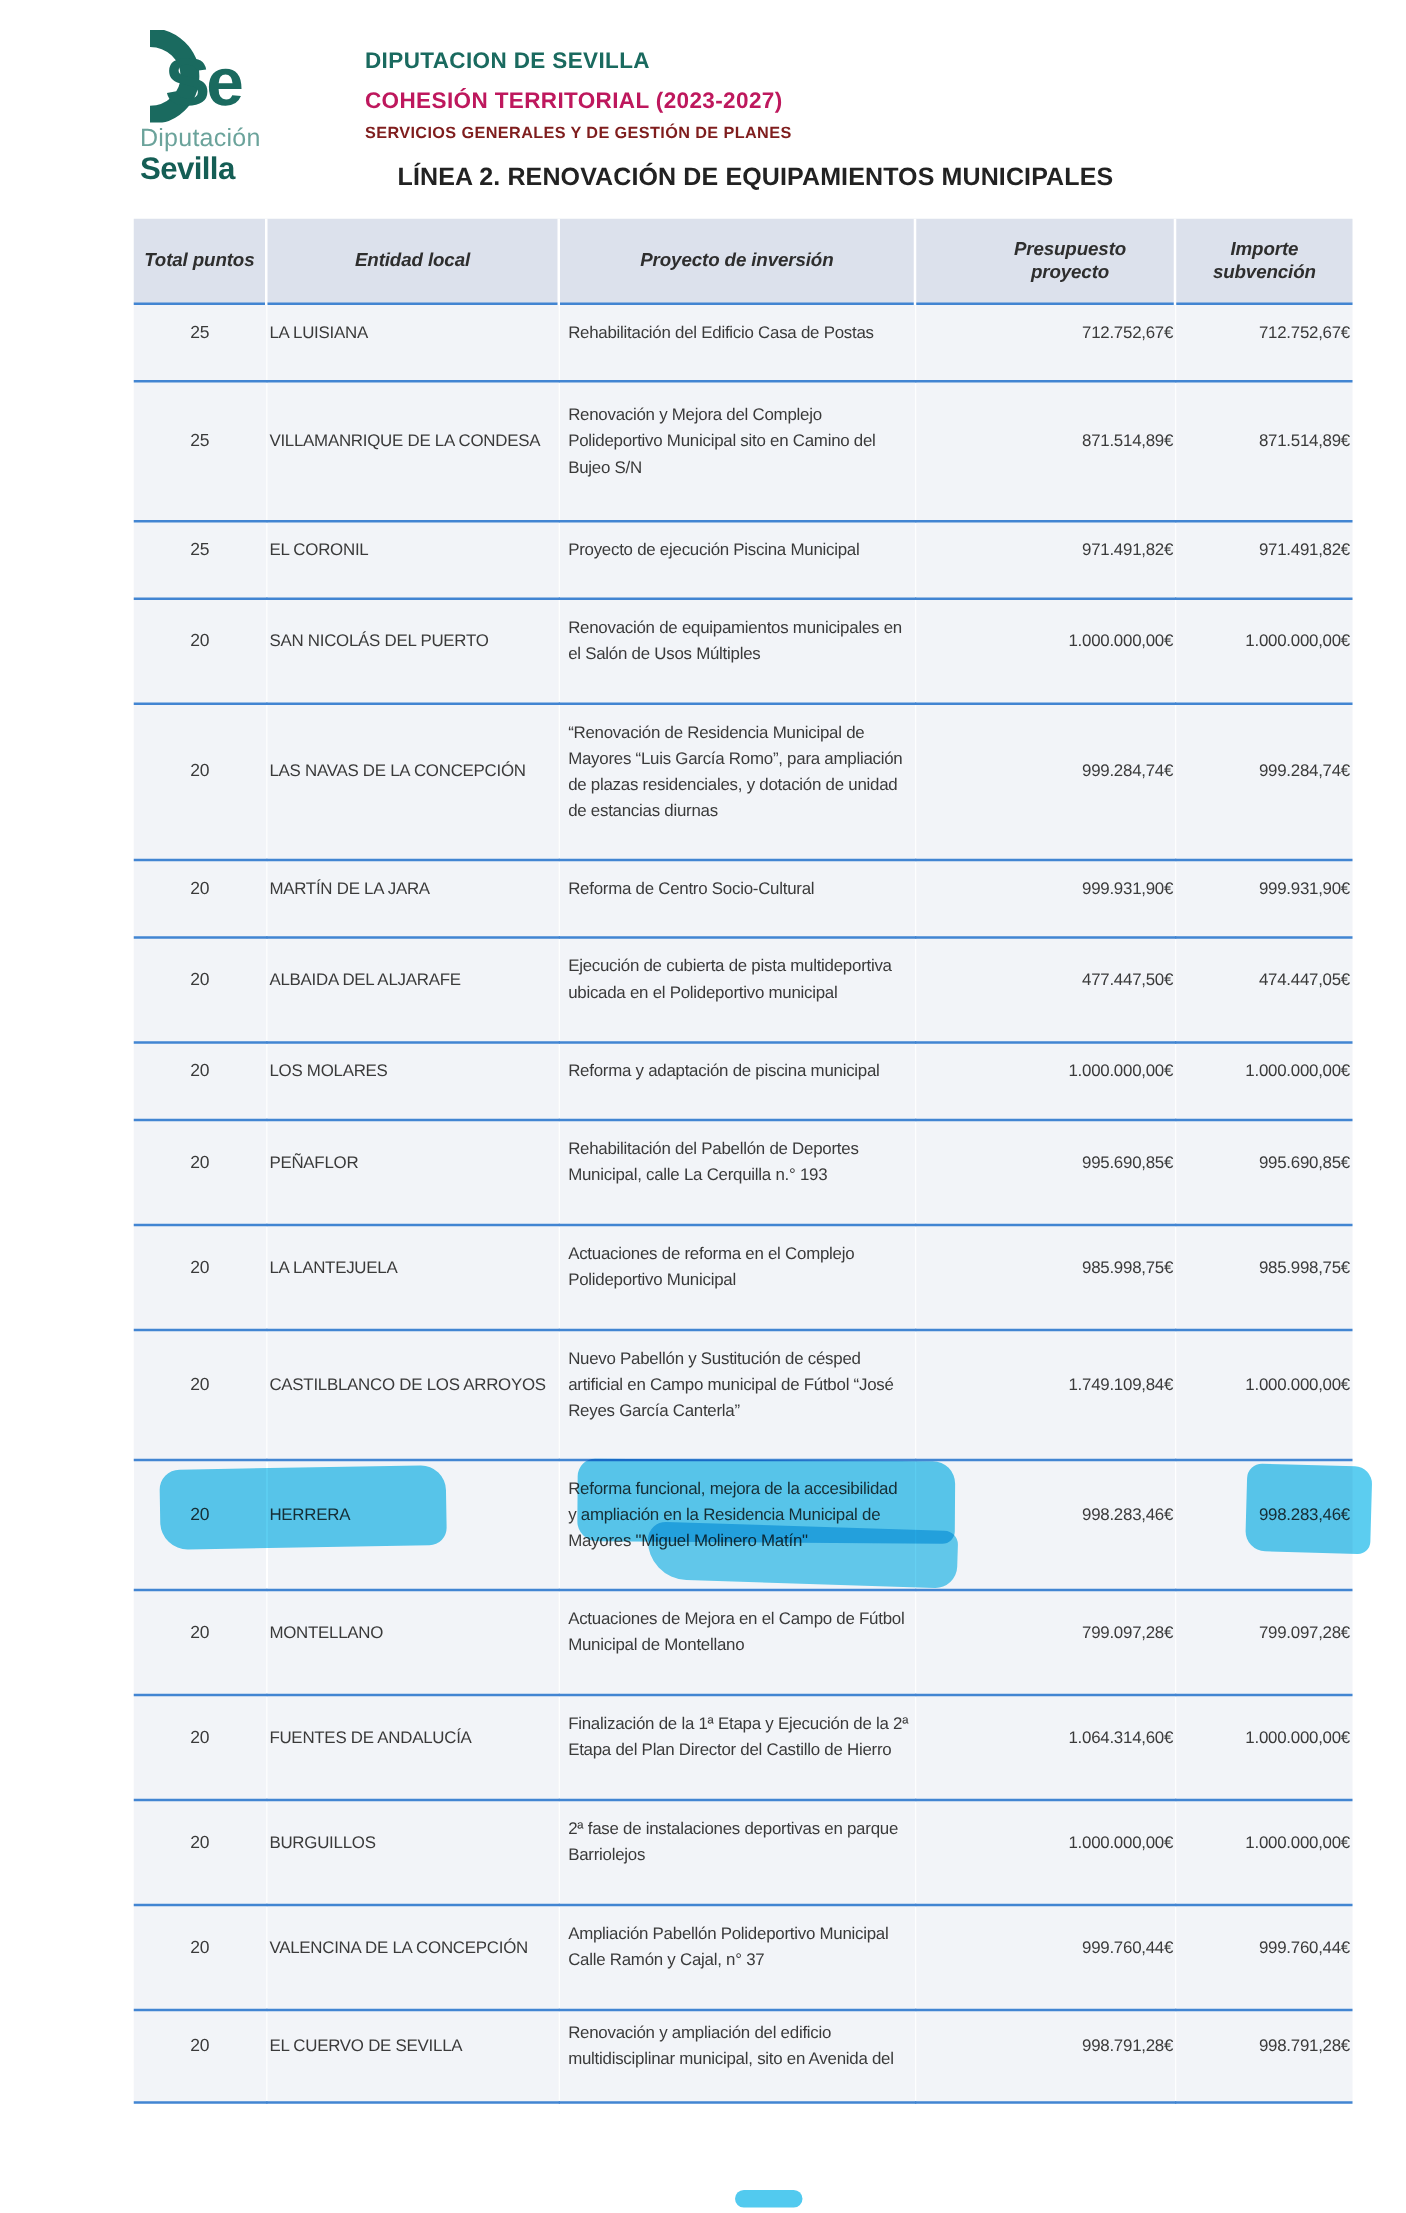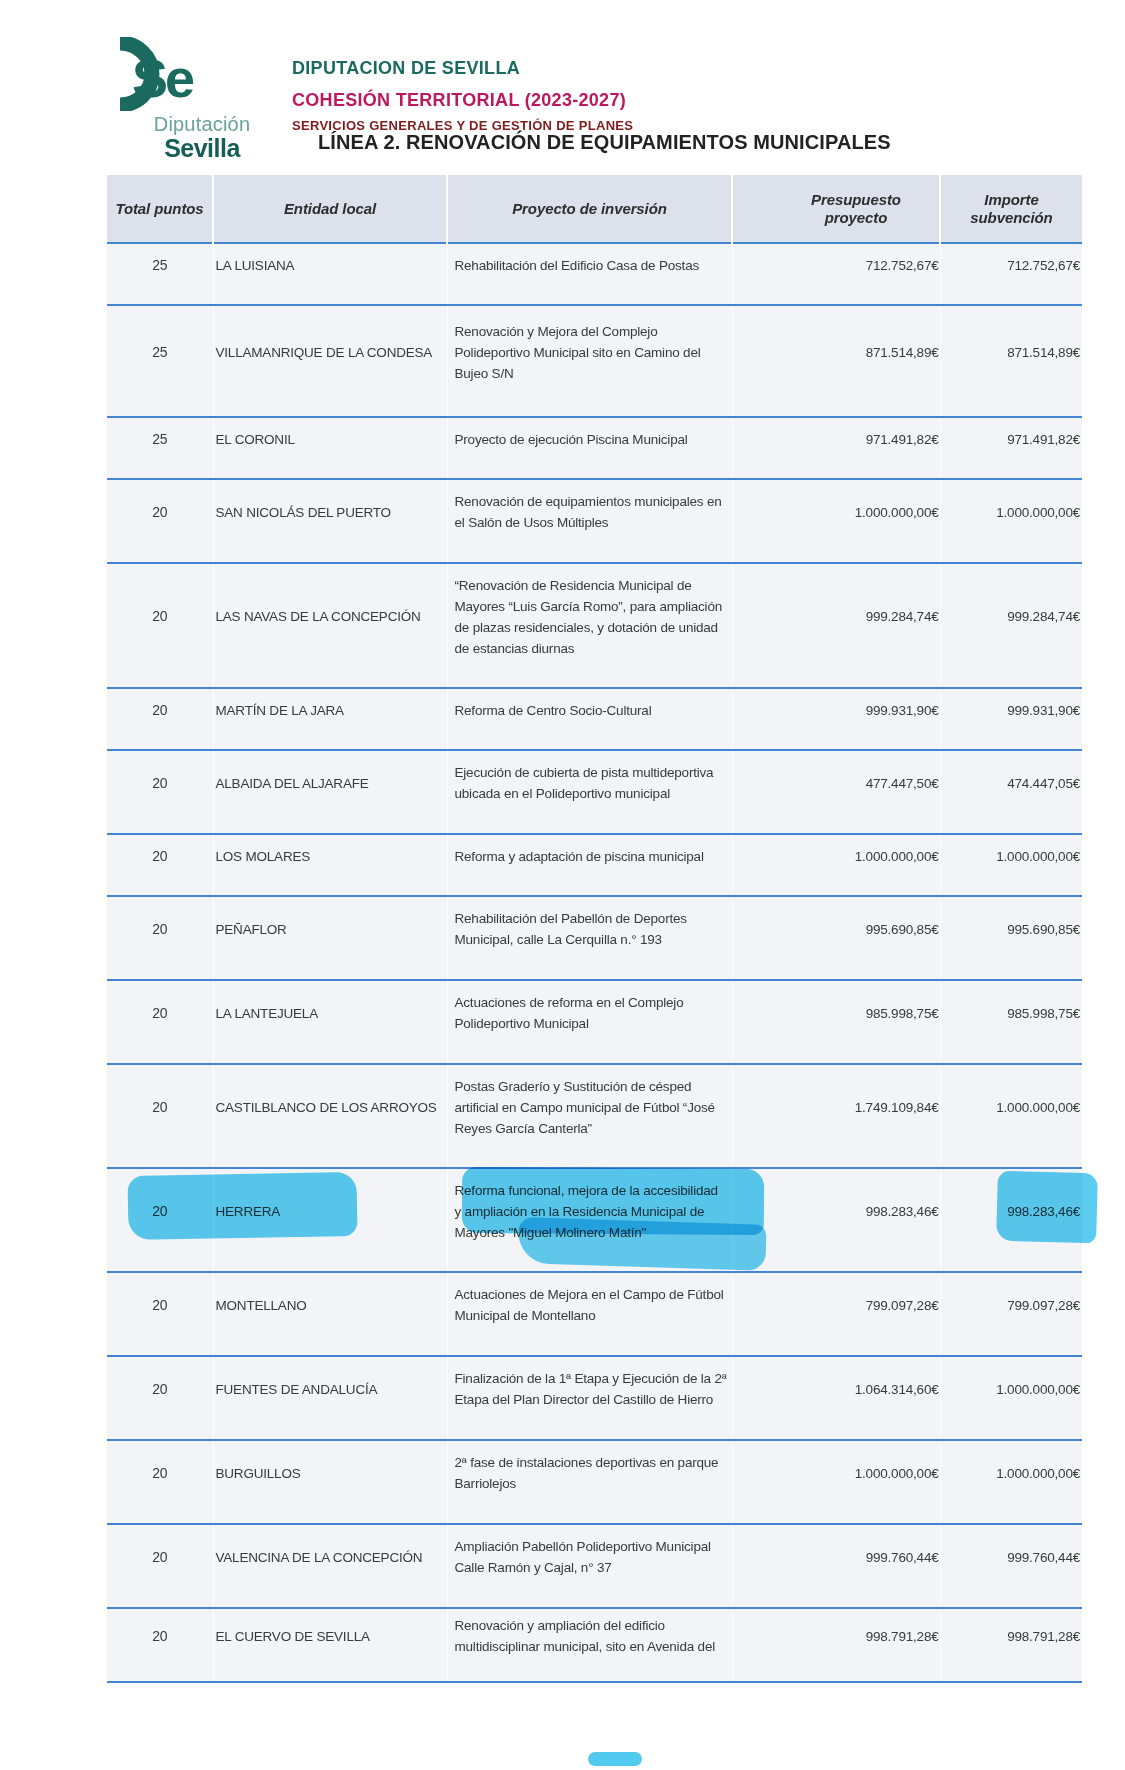--- a/index.html
+++ b/index.html
@@ -1,26 +1,26 @@
 <!DOCTYPE html>
 <html><head>
 <meta charset="utf-8">
 <style>
   html,body { margin:0; padding:0; background:#ffffff; }
   body { font-family: "Liberation Sans", "DejaVu Sans", sans-serif; color:#3c3c3c; }
   .page { position:relative; width:1125px; height:1770px; background:#ffffff; overflow:hidden; margin:0 auto; }
 
   
-  .logo { position:absolute; left:112px; top:37px; width:180px;text-align:center; }
+  .logo { position:absolute; left:112px; top:24px; width:180px; }
   .logo-mark-svg { display:block; }
   .logo-caption-top { font-size:20px; color:#6ba39b; letter-spacing:0.2px; margin-top:2px; }
   .logo-caption-bottom { font-size:25px; font-weight:700; color:#155e55; letter-spacing:-0.5px; margin-top:-2px; }
 
   .letterhead { position:absolute; left:292px; top:38px; }
-  .lh1 { font-size:18px; font-weight:700; color:#1a6a5f; letter-spacing:0.3px;margin-top:20px; }
+  .lh1 { font-size:18px; font-weight:700; color:#1a6a5f; letter-spacing:0.3px; }
   .lh2 { font-size:18px; font-weight:700; color:#be185d; letter-spacing:0.3px; margin-top:11px; }
   .lh3 { font-size:13px; font-weight:700; color:#7f1d1d; letter-spacing:0.3px; margin-top:7px; }
 
   .doc-title { position:absolute; left:318px; top:131px; font-size:20px; font-weight:700; color:#222222; white-space:nowrap; letter-spacing:0.1px; }
 
   
   .tbl-wrap { position:absolute; left:107px; top:175px; width:975px; }
   table.projects { border-collapse:collapse; table-layout:fixed; width:975px; }
   col.c1{width:106px} col.c2{width:234px} col.c3{width:285px} col.c4{width:208px} col.c5{width:142px}
 
@@ -217,21 +217,21 @@
               <div class="pline">Actuaciones de reforma en el Complejo</div>
               <div class="pline">Polideportivo Municipal</div>
             </td>
       <td class="c-presupuesto">985.998,75€</td>
       <td class="c-importe">985.998,75€</td>
     </tr>
           <tr style="height: 104px;">
       <td class="c-puntos">20</td>
       <td class="c-entidad">CASTILBLANCO DE LOS ARROYOS</td>
       <td class="c-proyecto">
-              <div class="pline">Postas Graderío y Sustitución de césped</div>
+              <div class="pline">Nuevo Pabellón y Sustitución de césped</div>
               <div class="pline">artificial en Campo municipal de Fútbol “José</div>
               <div class="pline">Reyes García Canterla”</div>
             </td>
       <td class="c-presupuesto">1.749.109,84€</td>
       <td class="c-importe">1.000.000,00€</td>
     </tr>
           <tr class="row-highlighted" style="height: 104px;">
       <td class="c-puntos">20</td>
       <td class="c-entidad">HERRERA</td>
       <td class="c-proyecto">

